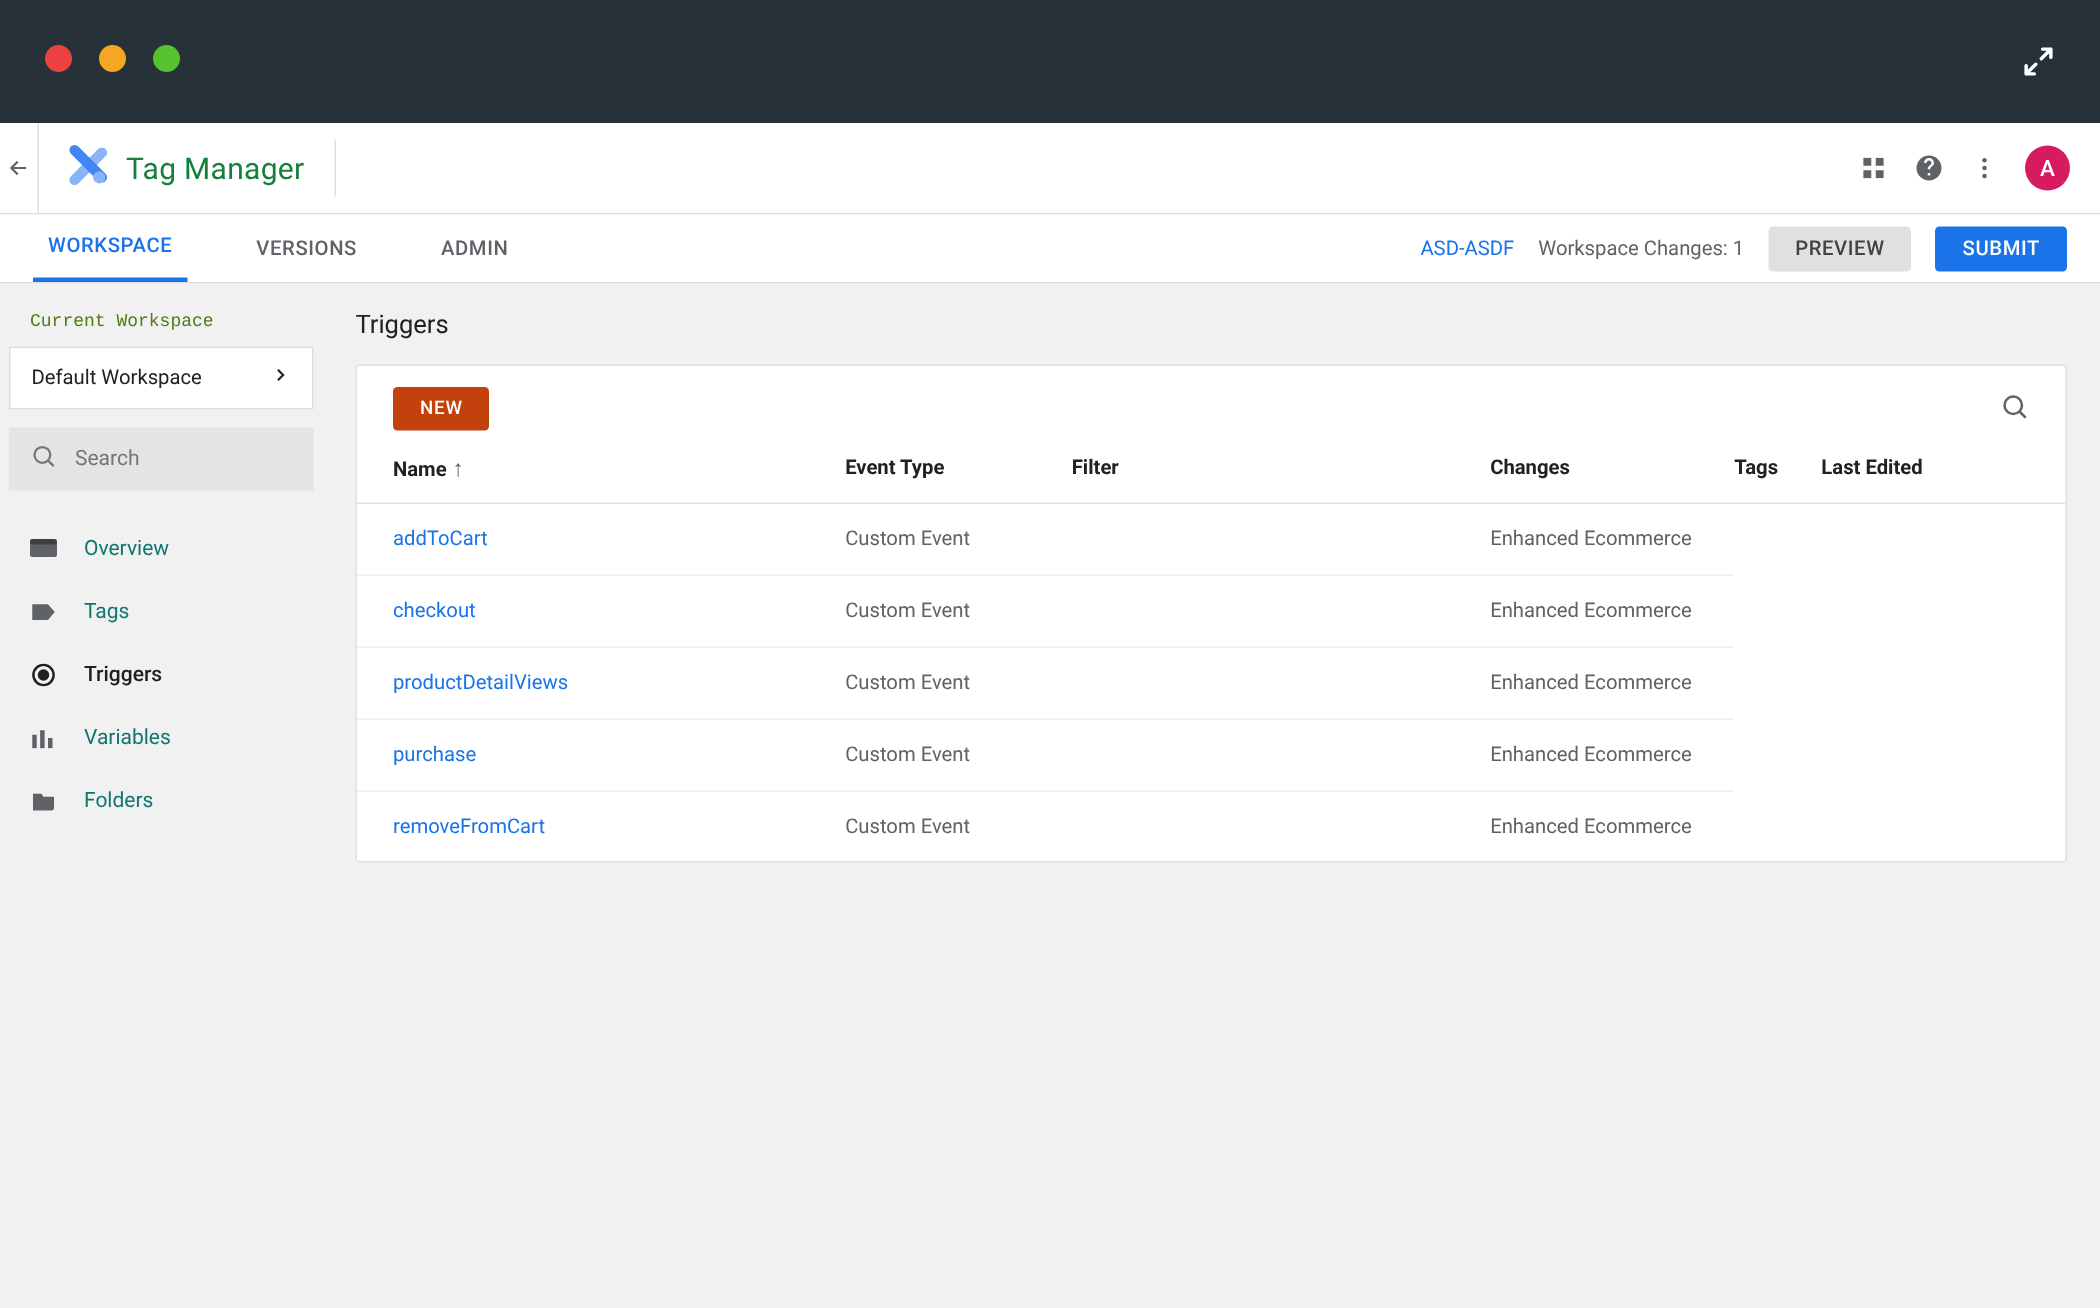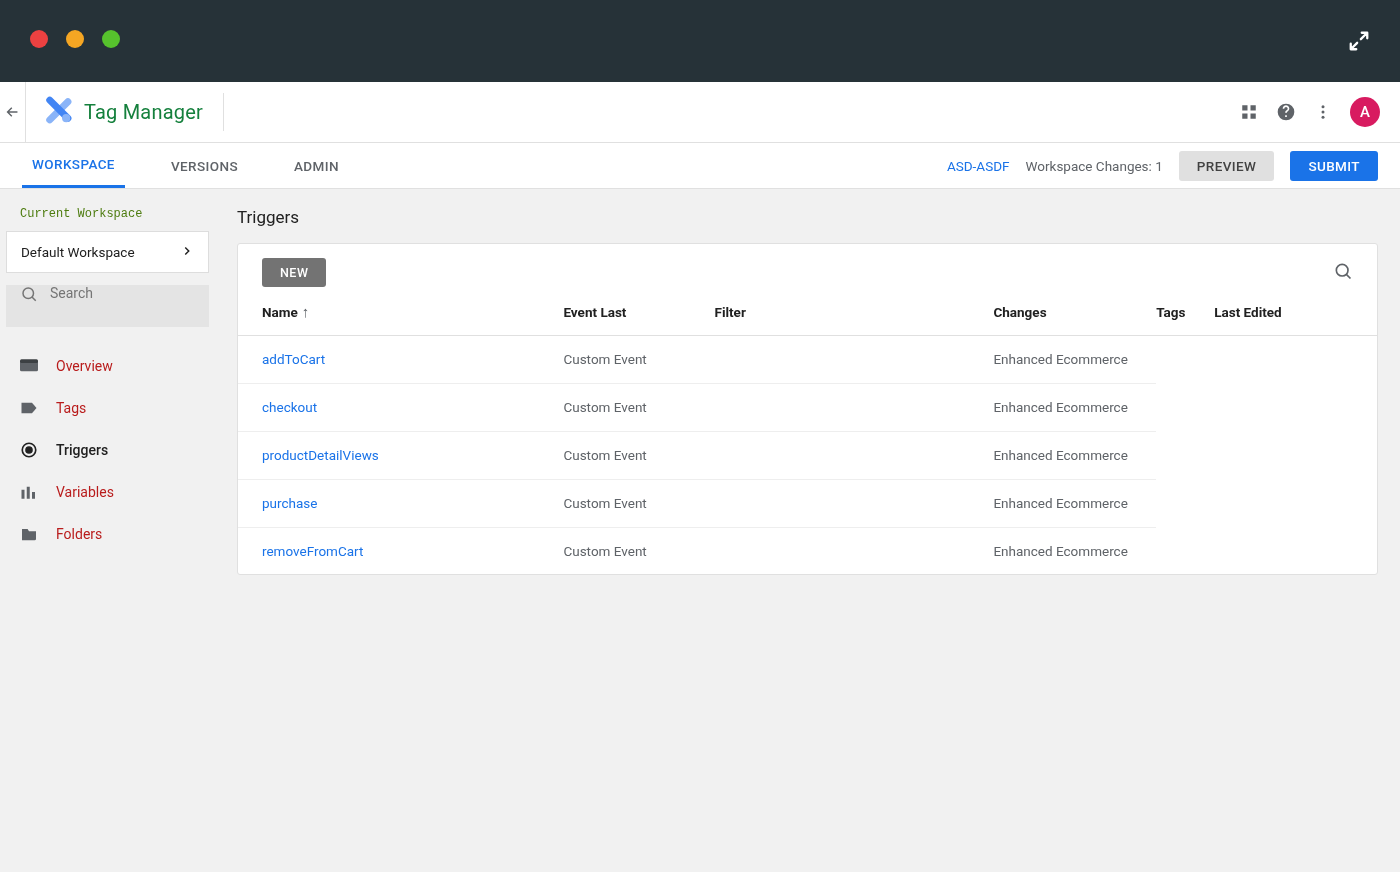--- a/index.html
+++ b/index.html
@@ -53,31 +53,31 @@
 .workspace-changes { color: #5f6368; font-size: 13.5px; }
 .btn { font-size: 13.5px; font-weight: 500; letter-spacing: 0.4px; padding: 7px 18px; border-radius: 3px; cursor:pointer; border:none; text-transform: uppercase; }
 .btn-preview { background: #e0e0e0; color: #424242; }
 .btn-submit { background: #1a73e8; color: #fff; }
 
 .main-area { display: flex; height: calc(872px - 82px - 61px - 46px); }
 
 .sidebar { width: 215px; padding: 18px 6px 0 6px; }
 .sidebar-heading { font-size: 12px; color: #4d7c0f; margin: 0 0 10px 14px; font-family: Liberation Mono, monospace; }
 .workspace-selector { background: #fff; border:1px solid #ddd; height: 42px; display:flex; align-items:center; justify-content:space-between; padding:0 14px; font-size: 13.5px; color:#212121; margin-bottom: 12px; cursor:pointer; }
-.search-box { background:#e4e4e4; height:42px; display:flex; align-items:flex-start; gap:12px; padding:0 14px; color:#757575; font-size:14px; margin-bottom:18px; }
-.nav-item { display:flex; align-items:center; gap:18px; padding:12px 14px; font-size:14px; color:#b91c1c; cursor:pointer; border-radius:0 20px 20px 0; }
+.search-box { background:#e4e4e4; height:42px; display:flex; align-items:center; gap:12px; padding:0 14px; color:#757575; font-size:14px; margin-bottom:18px; }
+.nav-item { display:flex; align-items:center; gap:18px; padding:12px 14px; font-size:14px; color:#0f766e; cursor:pointer; border-radius:0 20px 20px 0; }
 .nav-item.active { color:#212121; font-weight:500; }
 .nav-icon { width:18px; height:18px; display:inline-flex; align-items:center; justify-content:center; color:#5f6368; }
 .nav-item.active .nav-icon { color:#212121; }
 
 .content { flex:1; padding: 18px 22px; }
 .page-title { font-size: 17px; color: #212121; margin-bottom: 16px; }
 .panel { background:#fff; border:1px solid #e0e0e0; border-radius:3px; }
 .panel-toolbar { display:flex; align-items:center; justify-content:space-between; padding: 14px 24px 6px 24px; }
-.btn-new { background:#737373; color:#fff; font-size:12.5px; font-weight:500; padding:7px 18px; border-radius:3px; border:none; letter-spacing:0.5px; cursor:pointer; }
+.btn-new { background:#c2410c; color:#fff; font-size:12.5px; font-weight:500; padding:7px 18px; border-radius:3px; border:none; letter-spacing:0.5px; cursor:pointer; }
 .panel-search { color:#5f6368; cursor:pointer; }
 
 table { width:100%; border-collapse:collapse; }
 th { text-align:left; font-size:13.5px; font-weight:700; color:#212121; padding:10px 0 14px 0; border-bottom:1px solid #e0e0e0; }
 th:first-child, td:first-child { padding-left:24px; }
 th:last-child, td:last-child { padding-right:24px; }
 td { font-size:13.5px; color:#5f6368; padding:14px 0; border-bottom:1px solid #eee; vertical-align:top; line-height:1.4; }
 tbody tr:last-child td { border-bottom:none; }
 .link-cell { color:#1a73e8; cursor:pointer; }
 .sort-arrow { color:#5f6368; font-size:15px; margin-left:4px; }
@@ -240,21 +240,21 @@
               <path d="M21 21l-5-5"></path>
             </svg>
         </span>
       </div>
       <table>
         <thead>
           <tr>
             <th class="col-name">
               <span>Name</span><span class="sort-arrow">↑</span>
             </th>
-            <th class="col-event">Event Last</th>
+            <th class="col-event">Event Type</th>
             <th class="col-filter">Filter</th>
             <th class="col-folder">Changes</th>
             <th class="col-tags">Tags</th>
             <th class="col-edited">Last Edited</th>
           </tr>
         </thead>
         <tbody id="trigger-rows">
             <tr>
               <td class="link-cell">addToCart</td>
               <td>Custom Event</td>

